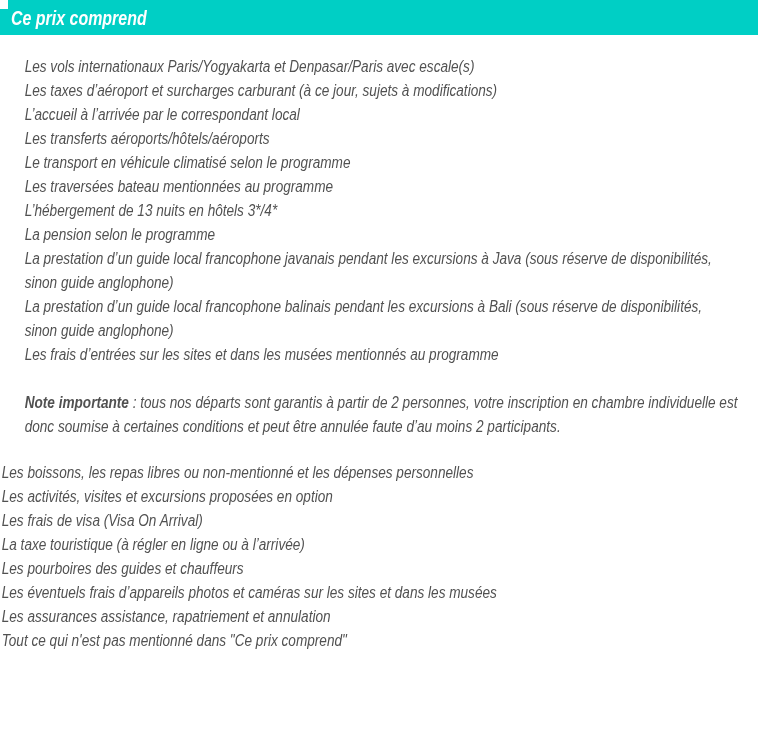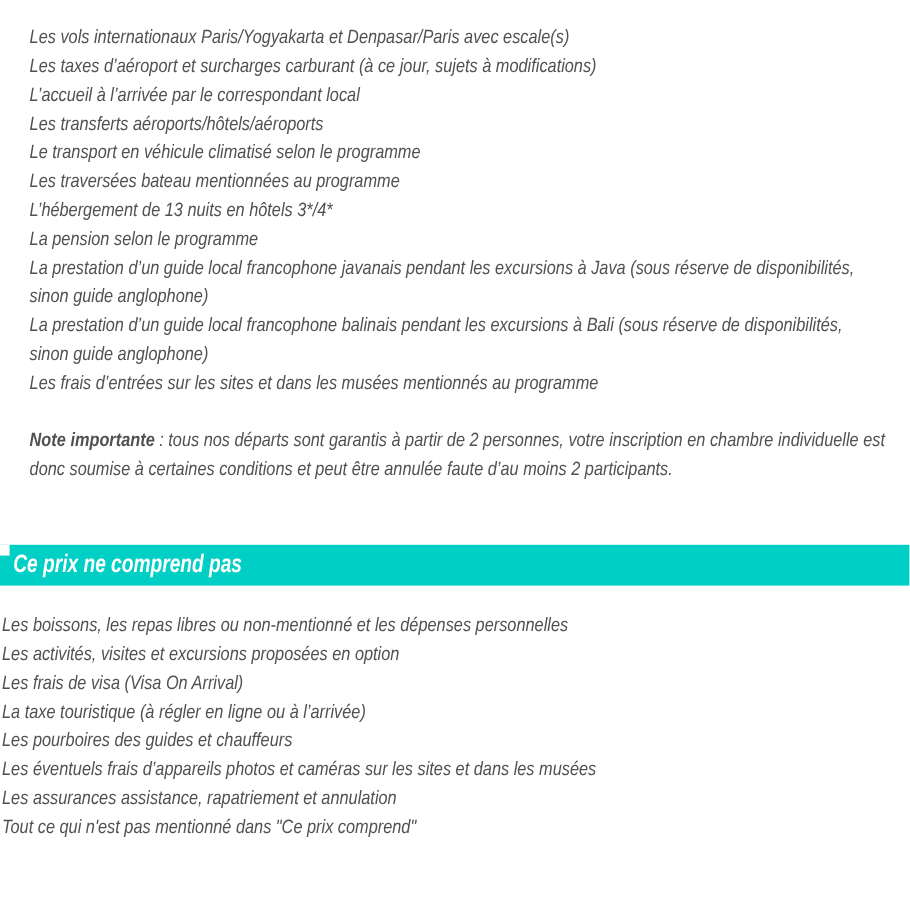--- a/index.html
+++ b/index.html
@@ -82,20 +82,23 @@
     font-weight: bold;
     font-style: italic;
   }
 </style>
 </head>
 <body>
 
 <div class="page">
 
   <section>
+    <h2 class="bar">
+      <span class="bar-title">Ce prix comprend</span>
+    </h2>
     <div class="content content--includes">
       <ul class="items">
 
           <li>Les vols internationaux Paris/Yogyakarta et Denpasar/Paris avec escale(s)</li>
 
           <li>Les taxes d’aéroport et surcharges carburant (à ce jour, sujets à modifications)</li>
 
           <li>L’accueil à l’arrivée par le correspondant local</li>
 
           <li>Les transferts aéroports/hôtels/aéroports</li>
@@ -112,23 +115,20 @@
 
           <li>La prestation d’un guide local francophone balinais pendant les excursions à Bali (sous réserve de disponibilités, sinon guide anglophone)</li>
 
           <li>Les frais d’entrées sur les sites et dans les musées mentionnés au programme</li>
         </ul>
       <p class="note"><strong>Note importante</strong><span> : tous nos départs sont garantis à partir de 2 personnes, votre inscription en chambre individuelle est donc soumise à certaines conditions et peut être annulée faute d’au moins 2 participants.</span></p>
     </div>
   </section>
 
   <section>
-    <h2 class="bar bar--second">
-      <span class="bar-title">Ce prix ne comprend pas</span>
-    </h2>
     <div class="content content--excludes">
       <ul class="items">
 
           <li>Les boissons, les repas libres ou non-mentionné et les dépenses personnelles</li>
 
           <li>Les activités, visites et excursions proposées en option</li>
 
           <li>Les frais de visa (Visa On Arrival)</li>
 
           <li>La taxe touristique (à régler en ligne ou à l’arrivée)</li>

